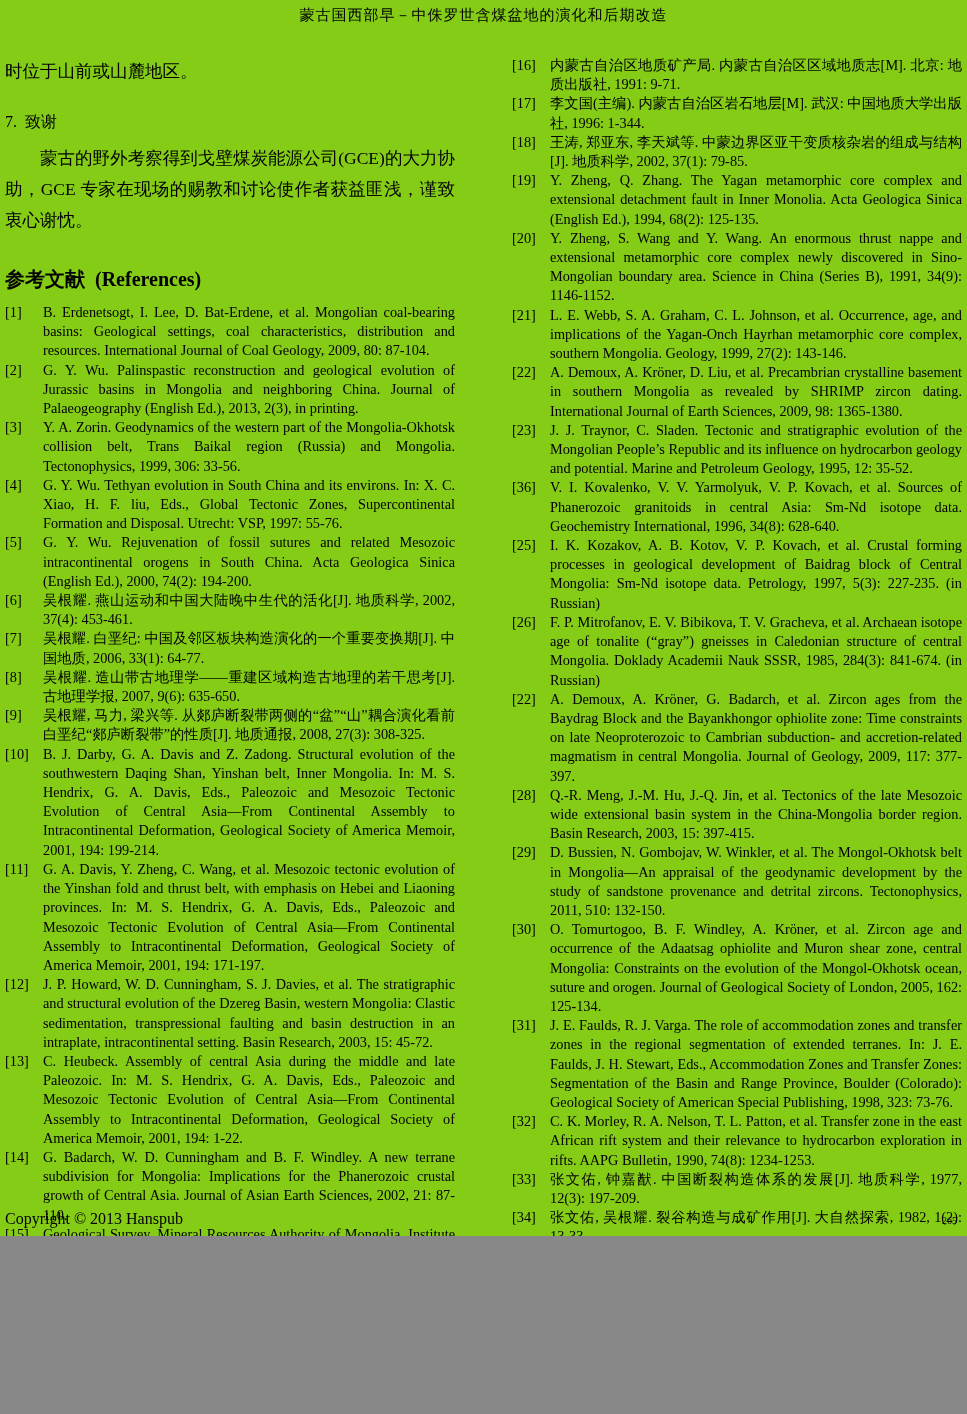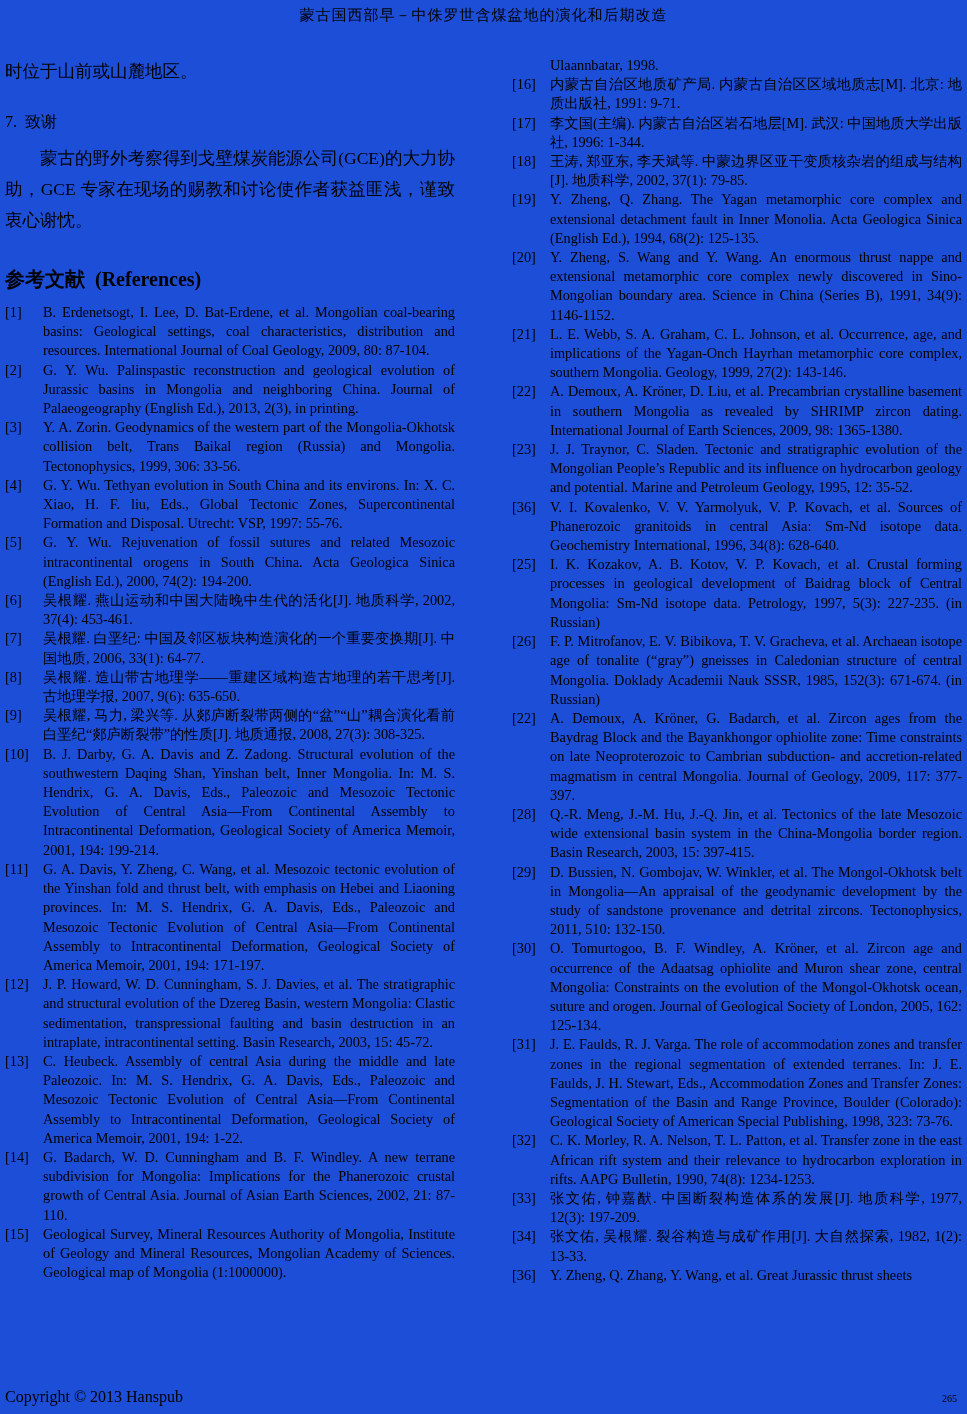--- a/index.html
+++ b/index.html
@@ -1,20 +1,20 @@
 <!DOCTYPE html>
 <html><head>
 <meta charset="utf-8">
 <style>
   html,body{margin:0;padding:0;background:#888;}
   .page{
     position:relative;
-    width:967px;height:1414px;
+    width:967px;height:1236px;
     margin:0 auto;
-    background:#1d4ed8;
+    background:#84cc16;
     color:#000;
     font-family:"Liberation Serif","DejaVu Serif",serif;
     overflow:hidden;
   }
   .header{
     position:absolute;top:6px;left:0;width:100%;
     text-align:center;
     font-size:15px;letter-spacing:1px;
   }
   .columns{
@@ -142,21 +142,20 @@
             <span class="ref-text">G. Badarch, W. D. Cunningham and B. F. Windley. A new terrane subdivision for Mongolia: Implications for the Phanerozoic crustal growth of Central Asia. Journal of Asian Earth Sciences, 2002, 21: 87-110.</span>
           </div>
           <div class="ref">
             <span class="ref-num">[15]</span>
             <span class="ref-text">Geological Survey, Mineral Resources Authority of Mongolia, Institute of Geology and Mineral Resources, Mongolian Academy of Sciences. Geological map of Mongolia (1:1000000).</span>
           </div>
         </div>
     </div>
 
     <div class="col">
-      <div class="continuation">Ulaannbatar, 1998.</div>
       <div class="ref-list">
           <div class="ref">
             <span class="ref-num">[16]</span>
             <span class="ref-text">内蒙古自治区地质矿产局. 内蒙古自治区区域地质志[M]. 北京: 地质出版社, 1991: 9-71.</span>
           </div>
           <div class="ref">
             <span class="ref-num">[17]</span>
             <span class="ref-text">李文国(主编). 内蒙古自治区岩石地层[M]. 武汉: 中国地质大学出版社, 1996: 1-344.</span>
           </div>
           <div class="ref">
@@ -186,21 +185,21 @@
           <div class="ref">
             <span class="ref-num">[36]</span>
             <span class="ref-text">V. I. Kovalenko, V. V. Yarmolyuk, V. P. Kovach, et al. Sources of Phanerozoic granitoids in central Asia: Sm-Nd isotope data. Geochemistry International, 1996, 34(8): 628-640.</span>
           </div>
           <div class="ref">
             <span class="ref-num">[25]</span>
             <span class="ref-text">I. K. Kozakov, A. B. Kotov, V. P. Kovach, et al. Crustal forming processes in geological development of Baidrag block of Central Mongolia: Sm-Nd isotope data. Petrology, 1997, 5(3): 227-235. (in Russian)</span>
           </div>
           <div class="ref">
             <span class="ref-num">[26]</span>
-            <span class="ref-text">F. P. Mitrofanov, E. V. Bibikova, T. V. Gracheva, et al. Archaean isotope age of tonalite (“gray”) gneisses in Caledonian structure of central Mongolia. Doklady Academii Nauk SSSR, 1985, 152(3): 671-674. (in Russian)</span>
+            <span class="ref-text">F. P. Mitrofanov, E. V. Bibikova, T. V. Gracheva, et al. Archaean isotope age of tonalite (“gray”) gneisses in Caledonian structure of central Mongolia. Doklady Academii Nauk SSSR, 1985, 284(3): 841-674. (in Russian)</span>
           </div>
           <div class="ref">
             <span class="ref-num">[22]</span>
             <span class="ref-text">A. Demoux, A. Kröner, G. Badarch, et al. Zircon ages from the Baydrag Block and the Bayankhongor ophiolite zone: Time constraints on late Neoproterozoic to Cambrian subduction- and accretion-related magmatism in central Mongolia. Journal of Geology, 2009, 117: 377-397.</span>
           </div>
           <div class="ref">
             <span class="ref-num">[28]</span>
             <span class="ref-text">Q.-R. Meng, J.-M. Hu, J.-Q. Jin, et al. Tectonics of the late Mesozoic wide extensional basin system in the China-Mongolia border region. Basin Research, 2003, 15: 397-415.</span>
           </div>
           <div class="ref">

